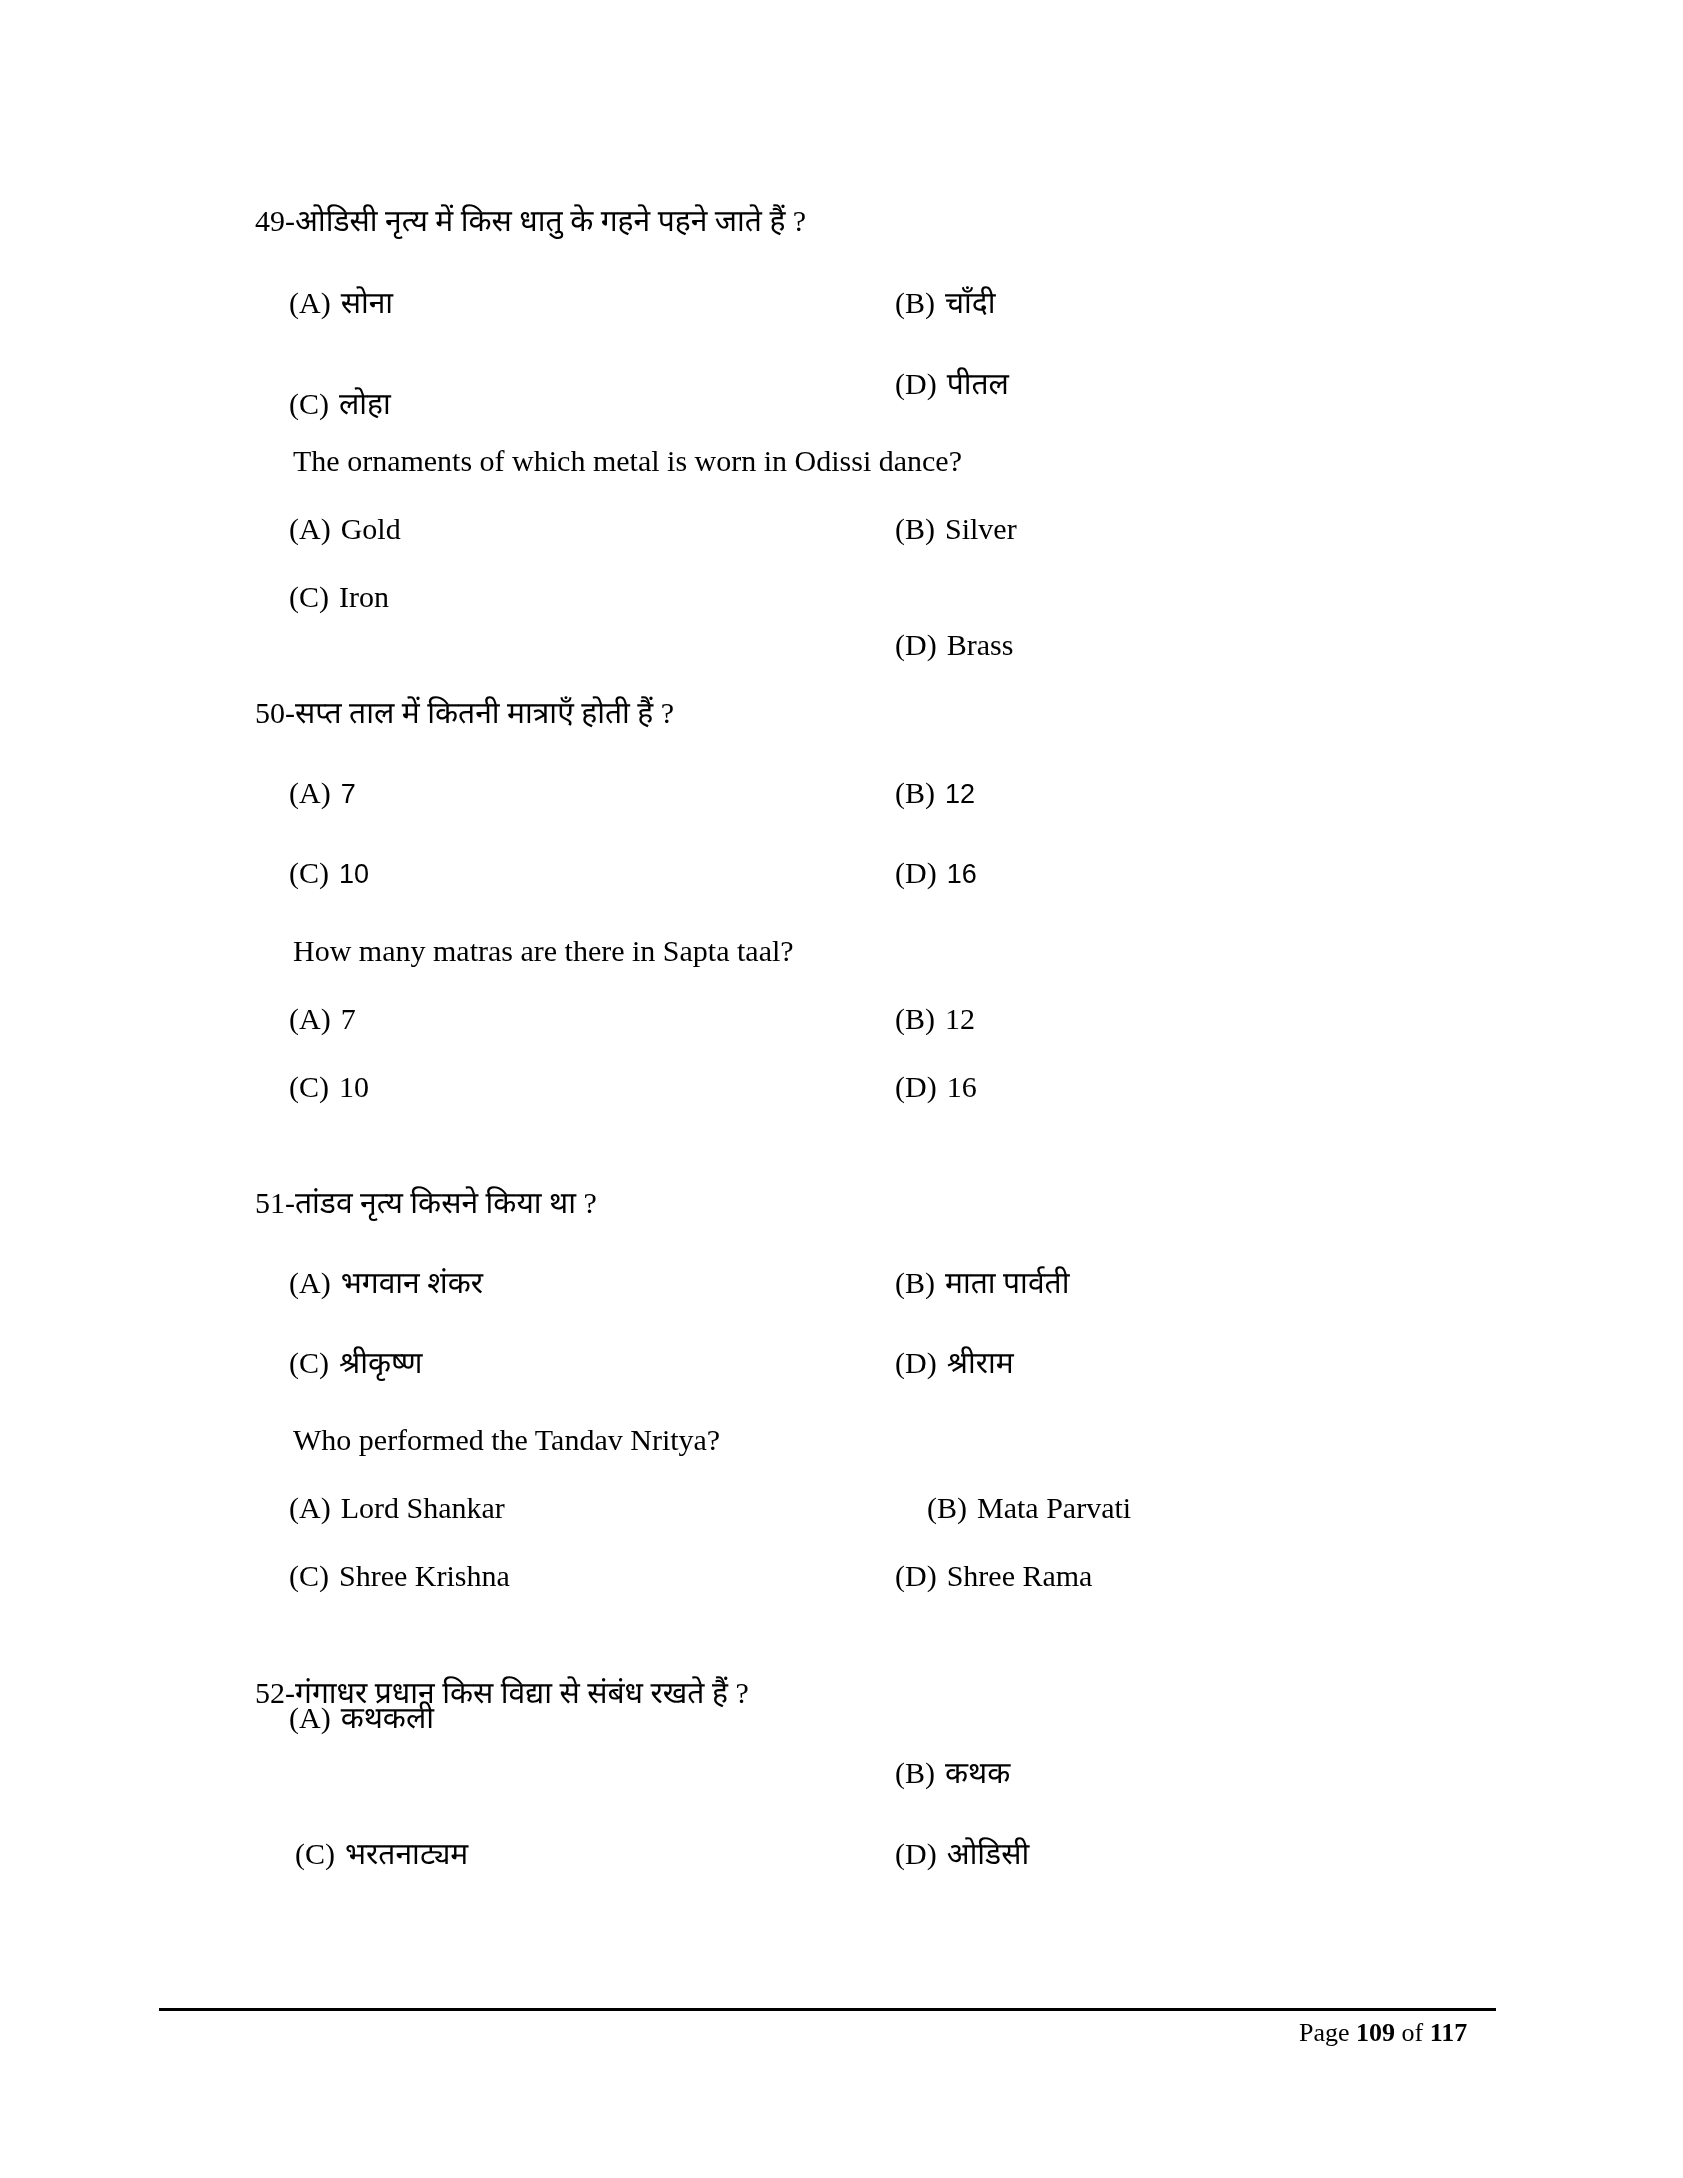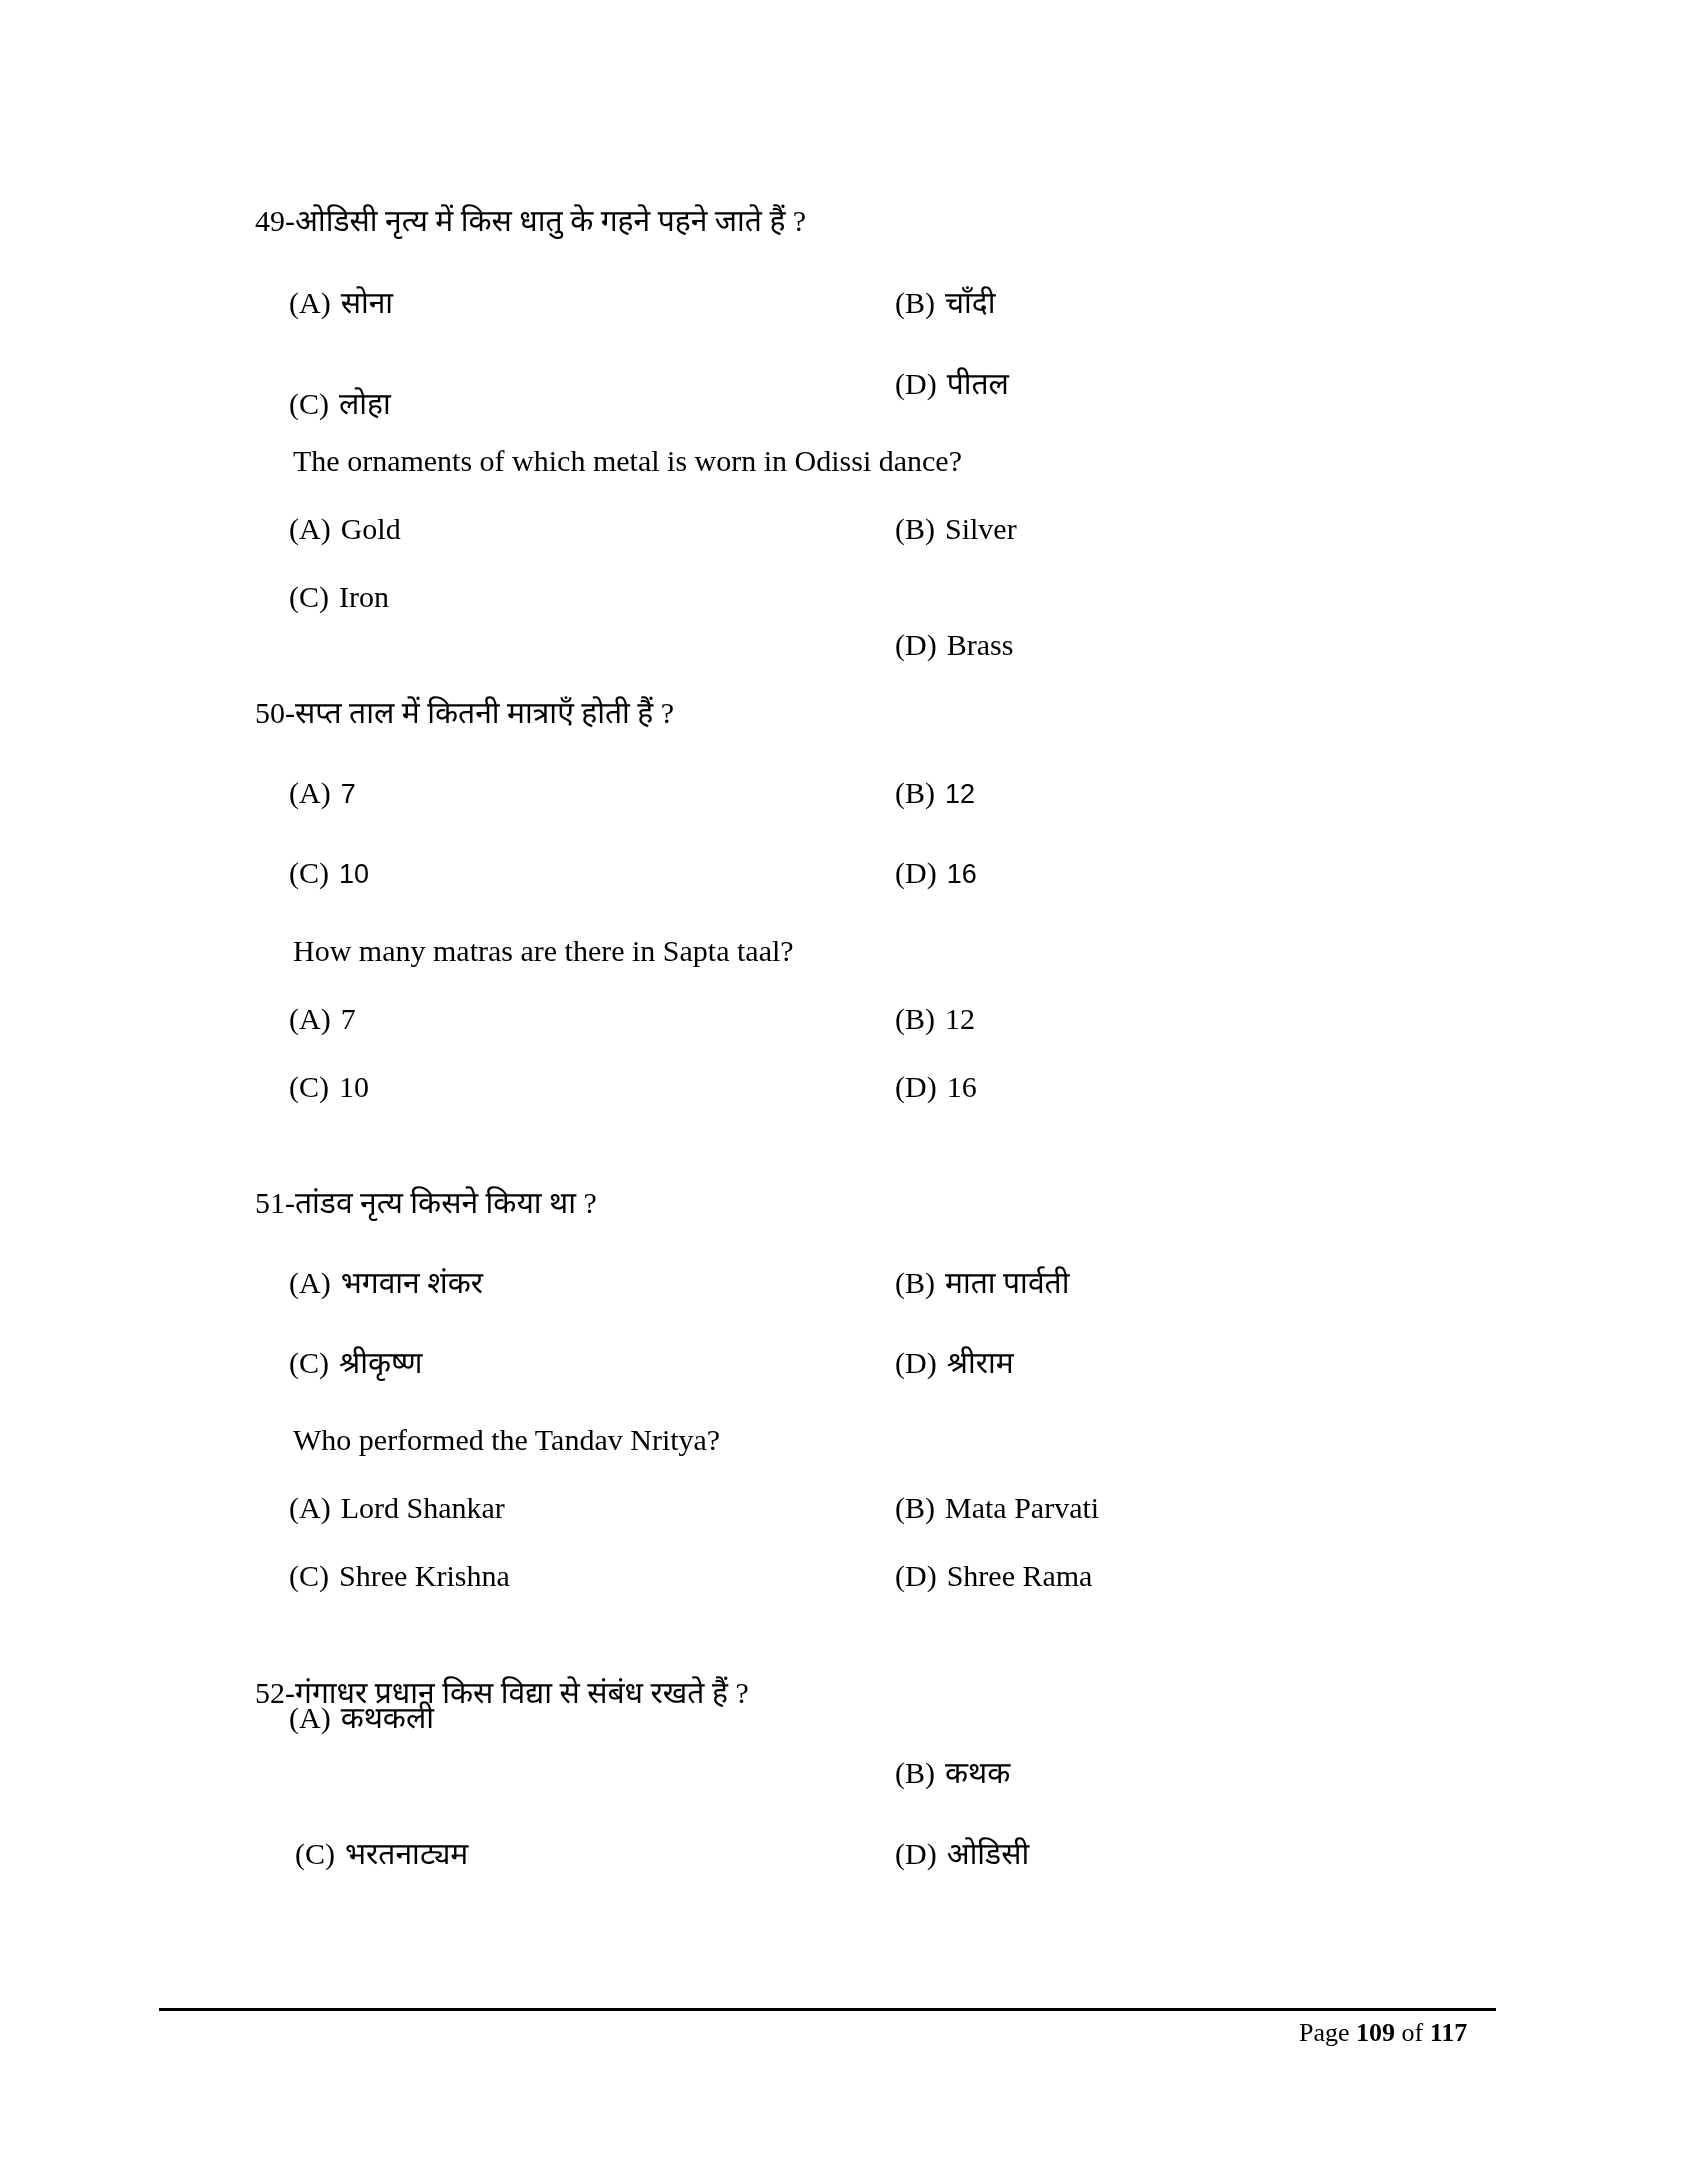--- a/index.html
+++ b/index.html
@@ -78,21 +78,21 @@
 <div class="line opt-right" style="top:1067px;"><span class="opt-label">(D)</span><span>16</span></div>
 
 <div class="line q-title" style="top:1183px;">51-तांडव नृत्य किसने किया था ?</div>
 <div class="line opt-left" style="top:1263px;"><span class="opt-label">(A)</span><span>भगवान शंकर</span></div>
 <div class="line opt-right" style="top:1263px;"><span class="opt-label">(B)</span><span>माता पार्वती</span></div>
 <div class="line opt-left" style="top:1343px;"><span class="opt-label">(C)</span><span>श्रीकृष्ण</span></div>
 <div class="line opt-right" style="top:1343px;"><span class="opt-label">(D)</span><span>श्रीराम</span></div>
 
 <div class="line q-en" style="top:1420px;">Who performed the Tandav Nritya?</div>
 <div class="line opt-left" style="top:1488px;"><span class="opt-label">(A)</span><span>Lord Shankar</span></div>
-<div class="line opt-right" style="top:1488px;"><span class="opt-label">(B)</span><span>Mata Parvati</span></div>
+<div class="line opt-right" style="top:1488px;margin-left:32px;"><span class="opt-label">(B)</span><span>Mata Parvati</span></div>
 <div class="line opt-left" style="top:1556px;"><span class="opt-label">(C)</span><span>Shree Krishna</span></div>
 <div class="line opt-right" style="top:1556px;"><span class="opt-label">(D)</span><span>Shree Rama</span></div>
 
 <div class="line q-title" style="top:1673px;">52-गंगाधर प्रधान किस विद्या से संबंध रखते हैं ?</div>
 <div class="line opt-left" style="top:1698px;"><span class="opt-label">(A)</span><span>कथकली</span></div>
 <div class="line opt-right" style="top:1753px;"><span class="opt-label">(B)</span><span>कथक</span></div>
 <div class="line opt-left" style="top:1834px;margin-left:6px;"><span class="opt-label">(C)</span><span>भरतनाट्यम</span></div>
 <div class="line opt-right" style="top:1834px;"><span class="opt-label">(D)</span><span>ओडिसी</span></div>
 
 <div class="footer-rule"></div>

